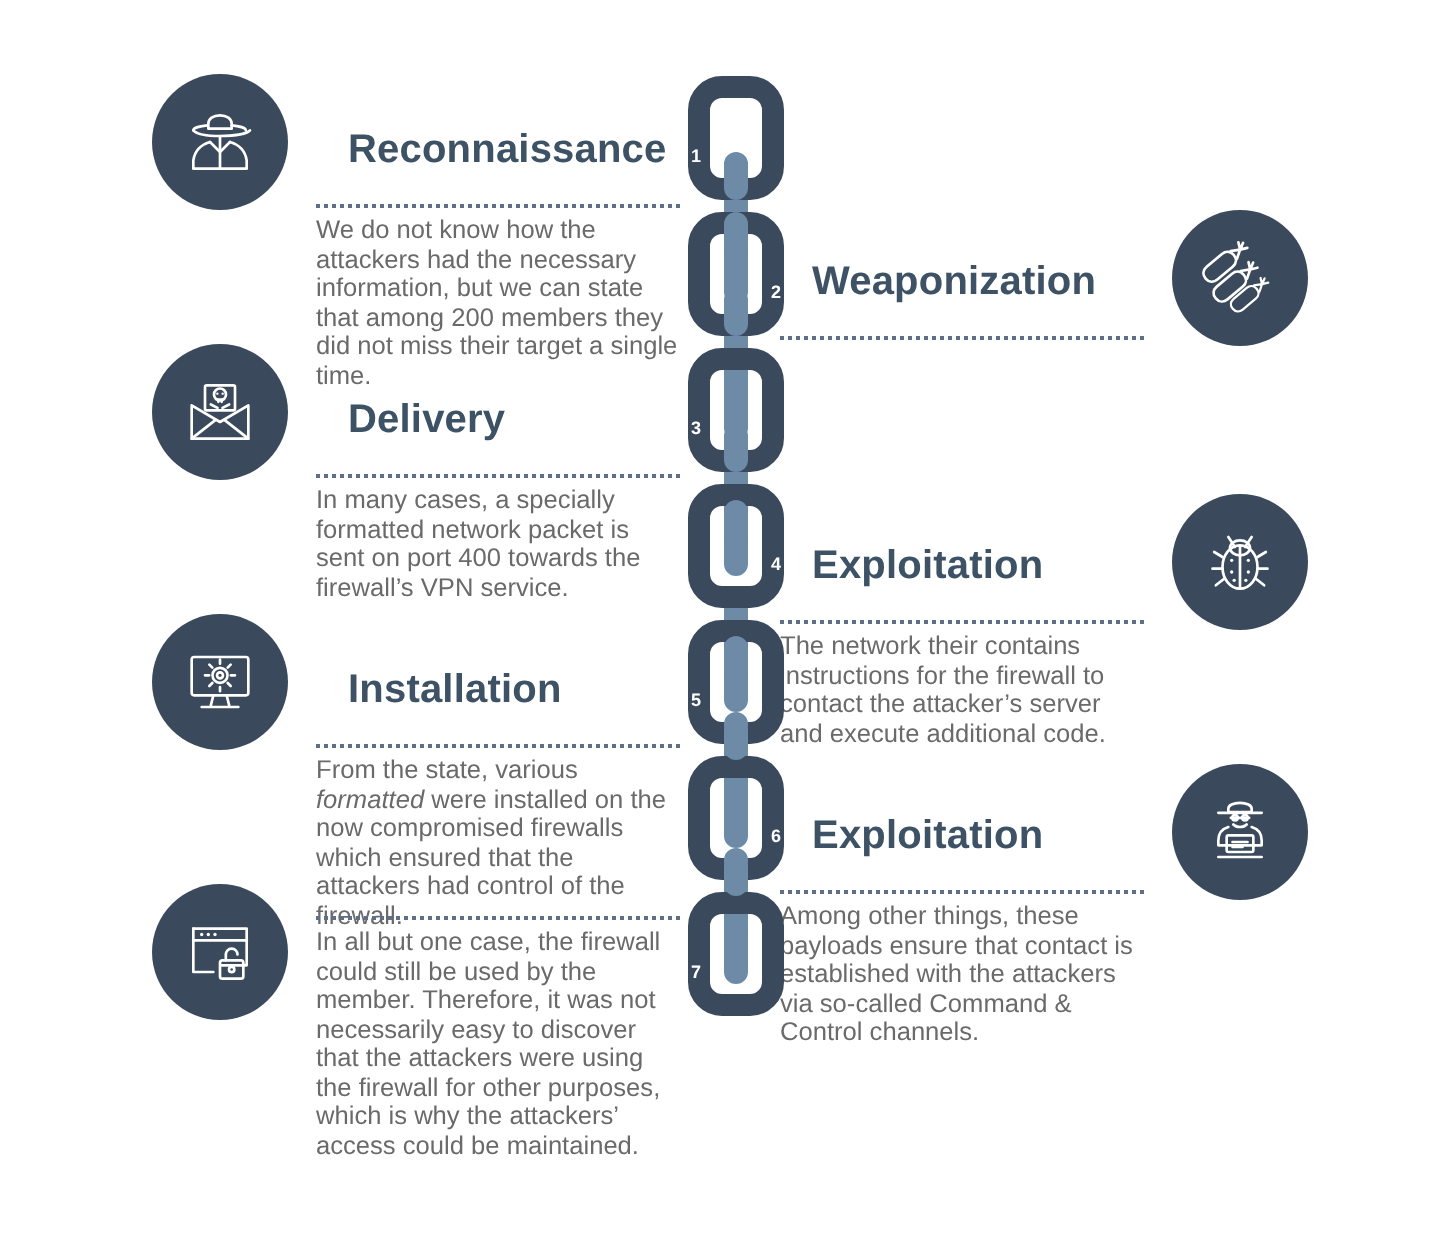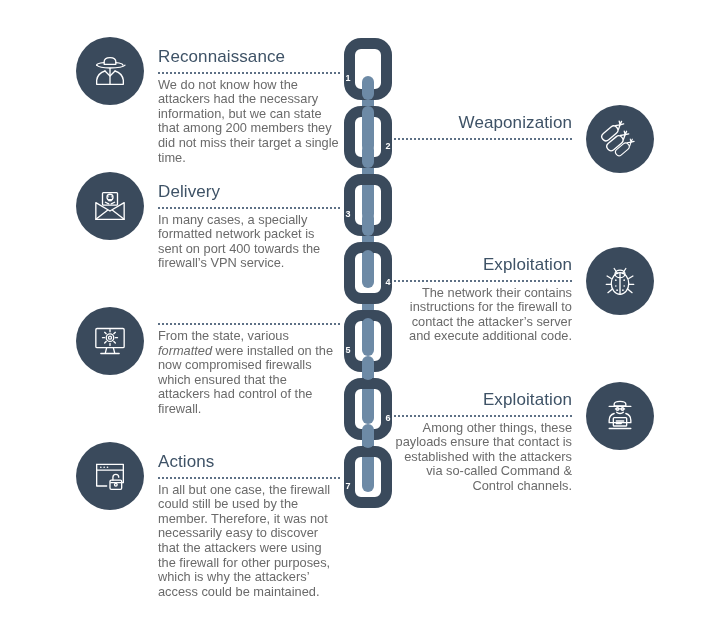--- a/index.html
+++ b/index.html
@@ -82,45 +82,45 @@
   .step-icon svg {
     width: 40px;
     height: 40px;
     display: block;
   }
   .step-body {
     position: absolute;
     width: 182px;
   }
   .step-title {
-    font-size: 17px;
-    font-weight: normal;
+    font-size: 20px;
+    font-weight: bold;
     color: #3e5266;
     letter-spacing: 0.1px;
-    margin: 0;
+    margin: 16px;
     line-height: 1.1;
   }
   .dotline {
     height: 0;
     border-top: 2px dotted #5d7085;
     margin: 5px 0 4px 0;
   }
   .step-text {
     font-size: 12.8px;
     line-height: 1.14;
     color: #6a6a6a;
     margin: 0;
   }
   .step-text em {
     font-style: italic;
   }
   .left .step-title,
   .left .step-text { text-align: left; }
   .right .step-title,
-  .right .step-text { text-align: right; }
+  .right .step-text { }
 </style>
 </head>
 <body>
 
 <div id="stage">
 
   <div class="chain">
 
     <div class="chain-bar" style="top:58px;height:58px;"></div>
     <div class="chain-bar" style="top:126px;height:58px;"></div>
@@ -249,20 +249,21 @@
     <div class="step-icon" style="left:76px;top:307px;">
       <svg viewBox="0 0 48 48" fill="none" stroke="#ffffff" stroke-width="1.6" stroke-linecap="round" stroke-linejoin="round">
         <rect x="7" y="9" width="34" height="23" rx="1.5"></rect>
         <path d="M20 32l-1.5 6M28 32l1.5 6M13 39h22"></path>
         <circle cx="24" cy="20" r="4.5"></circle>
         <circle cx="24" cy="20" r="1.8"></circle>
         <path d="M24 13v-2.5M24 27v2.5M17.5 20H15M30.5 20H33M19.4 15.4l-1.8-1.8M28.6 15.4l1.8-1.8M19.4 24.6l-1.8 1.8M28.6 24.6l1.8 1.8"></path>
       </svg>
     </div>
     <div class="step-body" style="left:158px;top:318px;">
+      <div class="step-title">Installation</div>
       <div class="dotline"></div>
       <div class="step-text"><span>From the state, various </span><em>formatted</em><span> were installed on the now compromised firewalls which ensured that the attackers had control of the firewall.</span></div>
     </div>
   </div>
 
   <div class="step right">
     <div class="step-icon" style="left:586px;top:382px;">
       <svg viewBox="0 0 48 48" fill="none" stroke="#ffffff" stroke-width="1.6" stroke-linecap="round" stroke-linejoin="round">
         <path d="M17 10c0-2 3-3.5 7-3.5S31 8 31 10v2h-14z"></path>
         <path d="M11 12.5h26"></path>
@@ -291,19 +292,18 @@
         <path d="M8 17h32"></path>
         <circle cx="13" cy="13.5" r="1" fill="#ffffff" stroke="none"></circle>
         <circle cx="17" cy="13.5" r="1" fill="#ffffff" stroke="none"></circle>
         <circle cx="21" cy="13.5" r="1" fill="#ffffff" stroke="none"></circle>
         <rect x="24" y="29" width="14" height="11" rx="1.5"></rect>
         <path d="M27.5 29v-3.5a3.5 3.5 0 0 1 7 0"></path>
         <circle cx="31" cy="34.5" r="1.6"></circle>
       </svg>
     </div>
     <div class="step-body" style="left:158px;top:453px;">
-      <div class="step-title">Actions</div>
       <div class="dotline"></div>
       <div class="step-text">In all but one case, the firewall could still be used by the member. Therefore, it was not necessarily easy to discover that the attackers were using the firewall for other purposes, which is why the attackers’ access could be maintained.</div>
     </div>
   </div>
 
 </div>
 
 </body></html>

